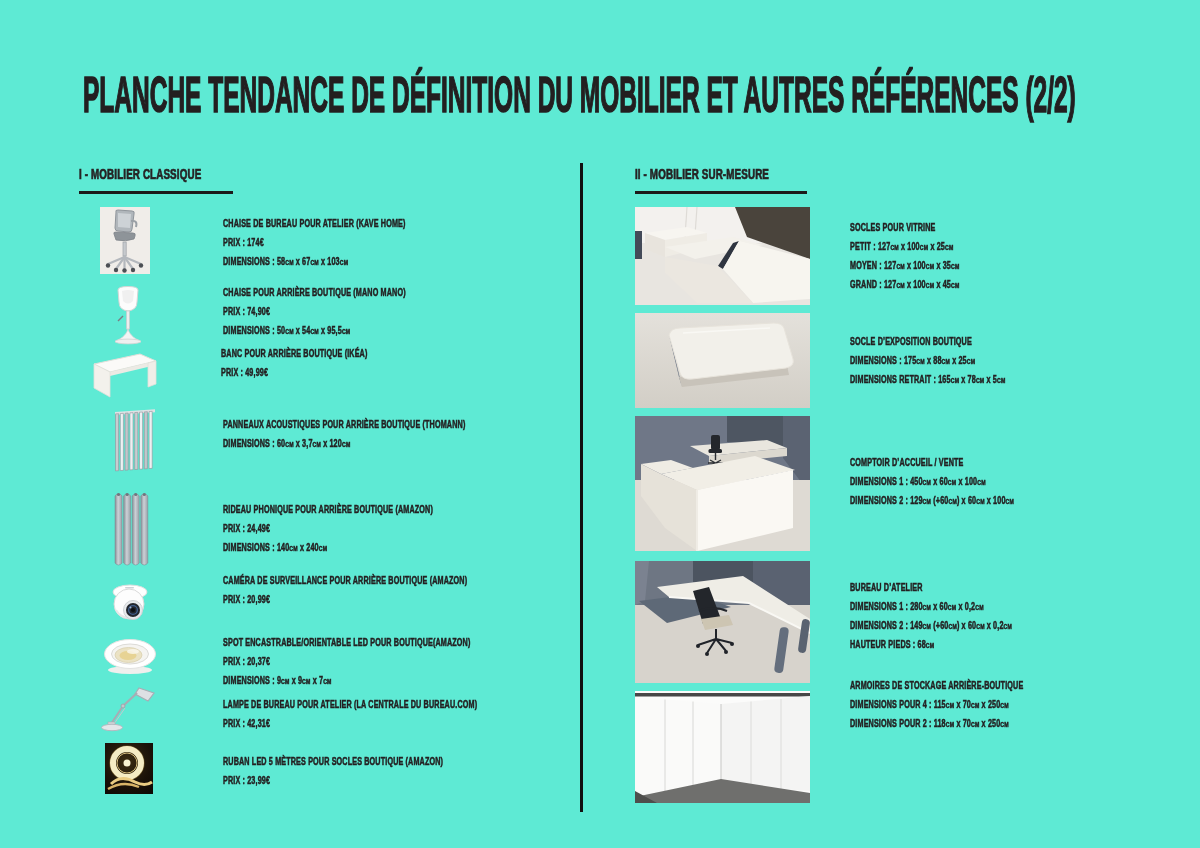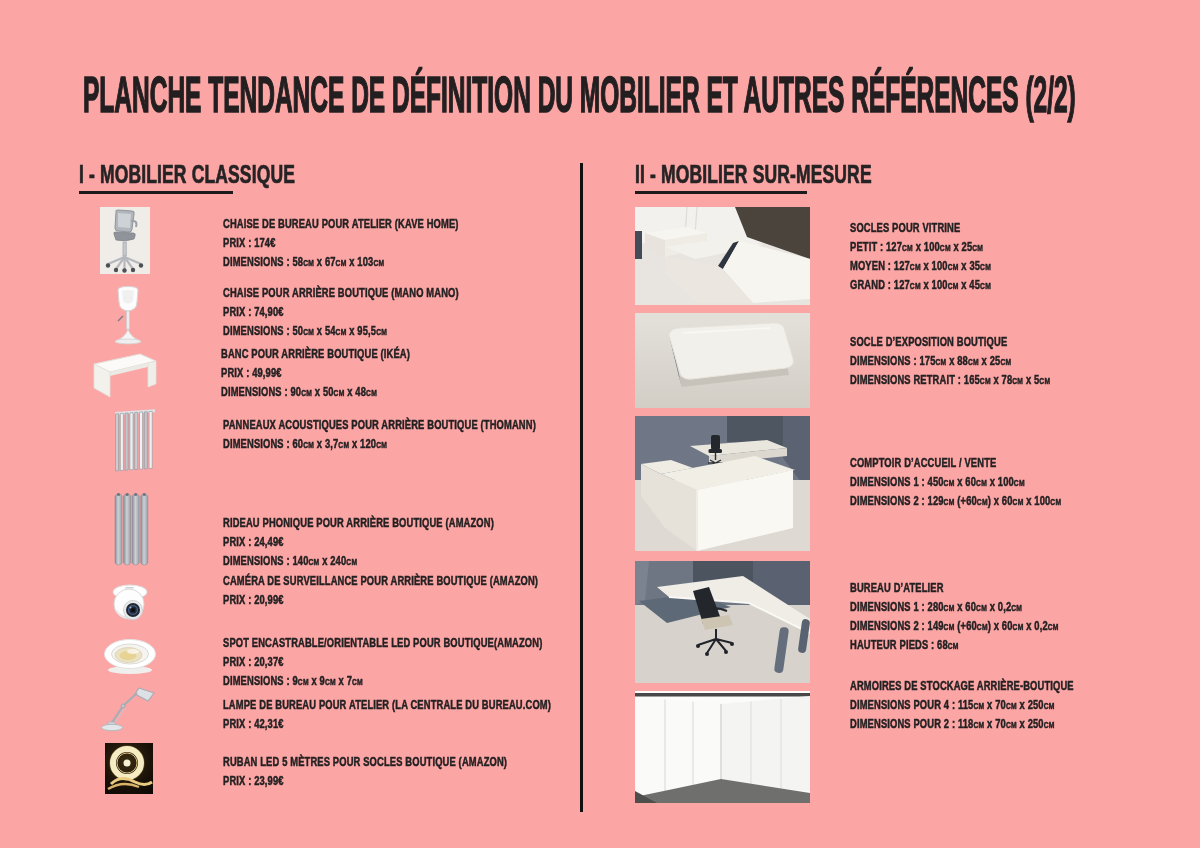--- a/index.html
+++ b/index.html
@@ -1,33 +1,33 @@
 <!DOCTYPE html>
 <html><head>
 <meta charset="utf-8">
 <style>
   html,body { margin:0; padding:0; background:#ffffff; }
-  .page { position:relative; width:1200px; height:848px; background:#fca5a5; overflow:hidden;
+  .page { position:relative; width:1200px; height:848px; background:#5eead4; overflow:hidden;
           font-family:"Liberation Sans","DejaVu Sans",sans-serif; }
 
   .title { position:absolute; left:83px; top:70px; font-size:50px; line-height:50px;
            font-weight:bold; color:#231f20; white-space:nowrap; }
   .title .cx { transform:scaleX(0.49); -webkit-text-stroke:1.6px currentColor; letter-spacing:0; }
 
-  .heading { position:absolute; font-size:25px; line-height:20px; font-weight:bold;
+  .heading { position:absolute; font-size:14px; line-height:20px; font-weight:bold;
              color:#262324; white-space:nowrap; }
   .heading .cx { transform:scaleX(0.70); -webkit-text-stroke:0.7px currentColor; }
 
   .rule { position:absolute; height:3px; background:#1c1a1a; }
   .divider { position:absolute; width:3px; background:#111111; }
 
   .img { position:absolute; }
   .img svg { display:block; width:100%; height:100%; }
 
-  .txt { position:absolute; color:#242122; font-weight:bold; font-size:13px; }
+  .txt { position:absolute; color:#242122; font-weight:bold; font-size:10px; }
   .txt .ln { height:19px; line-height:19px; white-space:nowrap; }
   .cx { display:inline-block; transform:scaleX(0.72); transform-origin:0 50%;
         -webkit-text-stroke:0.5px currentColor; letter-spacing:0.2px; }
   .cm { font-size:0.72em; text-transform:uppercase; letter-spacing:0.3px; }
 
   .led-bg { background:radial-gradient(circle at 45% 35%, #3a2c12 0%, #1a1108 60%, #0c0804 100%); }
   .chair-bg { background:#f0ede9; }
 </style>
 </head>
 <body>
@@ -98,21 +98,20 @@
       <svg viewBox="0 0 66 46">
         <polygon points="2,12 48,2 64,9 18,20" fill="#fbfaf8" stroke="#e2dfd9" stroke-width="1"></polygon>
         <polygon points="18,20 64,9 64,13 18,24" fill="#eceae4"></polygon>
         <polygon points="2,12 18,20 18,45 2,36" fill="#f3f1ec" stroke="#e2dfd9" stroke-width="0.8"></polygon>
         <polygon points="56,11 64,9 64,32 56,35" fill="#f0eee8" stroke="#e2dfd9" stroke-width="0.8"></polygon>
       </svg>
     </div>
     <div class="txt" style="left:221px;top:344px">
       <div class="ln"><span class="cx">BANC POUR ARRIÈRE BOUTIQUE (IKÉA)</span></div>
       <div class="ln"><span class="cx">PRIX : 49,99€</span></div>
-      <div class="ln"><span class="cx">DIMENSIONS : 90<span class="cm">cm</span> x 50<span class="cm">cm</span> x 48<span class="cm">cm</span></span></div>
     </div>
   </div>
 
   <div>
     <div class="img" style="left:114px;top:403px;width:42px;height:70px">
       <svg viewBox="0 0 42 70">
         <g transform="skewY(-4) translate(0 6)">
           <rect x="1" y="3" width="40" height="3" fill="#dfe2e5"></rect>
           <rect x="1.5" y="5" width="3.1" height="57" fill="#c9ccd0" stroke="#8f949a" stroke-width="0.6"></rect>
           <rect x="6.3" y="5" width="3.1" height="57" fill="#eef0f2" stroke="#8f949a" stroke-width="0.6"></rect>
@@ -144,21 +143,21 @@
         <path d="M1 7 Q4.5 2 8 7 L8 74 Q4.5 78 1 74 Z" fill="url(#fold)" stroke="#7f858d" stroke-width="0.5"></path>
         <path d="M9.6 7 Q13.1 2 16.6 7 L16.6 74 Q13.1 78 9.6 74 Z" fill="url(#fold)" stroke="#7f858d" stroke-width="0.5"></path>
         <path d="M18.2 7 Q21.7 2 25.2 7 L25.2 74 Q21.7 78 18.2 74 Z" fill="url(#fold)" stroke="#7f858d" stroke-width="0.5"></path>
         <path d="M26.8 7 Q30.3 2 33.8 7 L33.8 74 Q30.3 78 26.8 74 Z" fill="url(#fold)" stroke="#7f858d" stroke-width="0.5"></path>
         <circle cx="4.5" cy="5.5" r="1.6" fill="#6f757d"></circle>
           <circle cx="13.1" cy="5.5" r="1.6" fill="#6f757d"></circle>
         <circle cx="21.7" cy="5.5" r="1.6" fill="#6f757d"></circle>
           <circle cx="30.3" cy="5.5" r="1.6" fill="#6f757d"></circle>
       </svg>
     </div>
-    <div class="txt" style="left:223px;top:513px">
+    <div class="txt" style="left:223px;top:500px">
       <div class="ln"><span class="cx">RIDEAU PHONIQUE POUR ARRIÈRE BOUTIQUE (AMAZON)</span></div>
       <div class="ln"><span class="cx">PRIX : 24,49€</span></div>
       <div class="ln"><span class="cx">DIMENSIONS : 140<span class="cm">cm</span> x 240<span class="cm">cm</span></span></div>
     </div>
   </div>
 
   <div>
     <div class="img" style="left:107px;top:582px;width:46px;height:45px">
       <svg viewBox="0 0 46 45">
         <ellipse cx="23" cy="10" rx="17" ry="7" fill="#ffffff" stroke="#dfdfdf" stroke-width="1"></ellipse>

